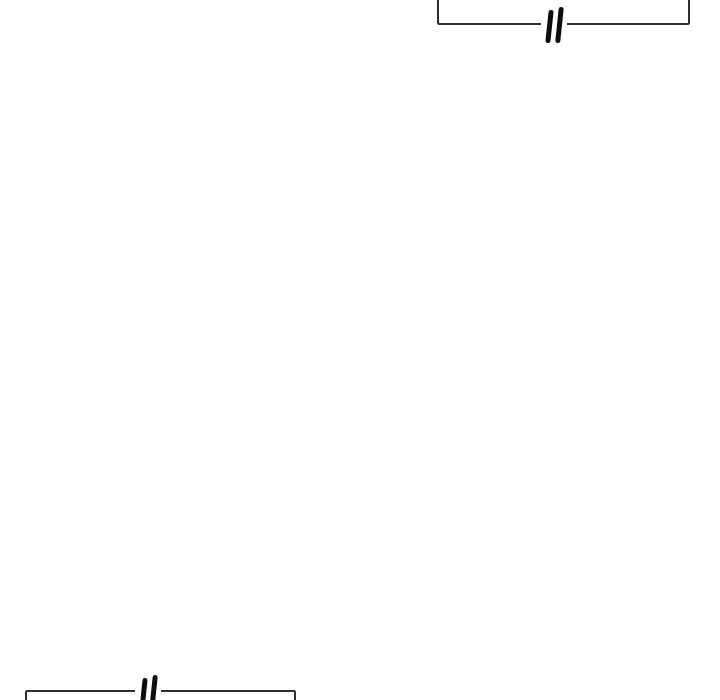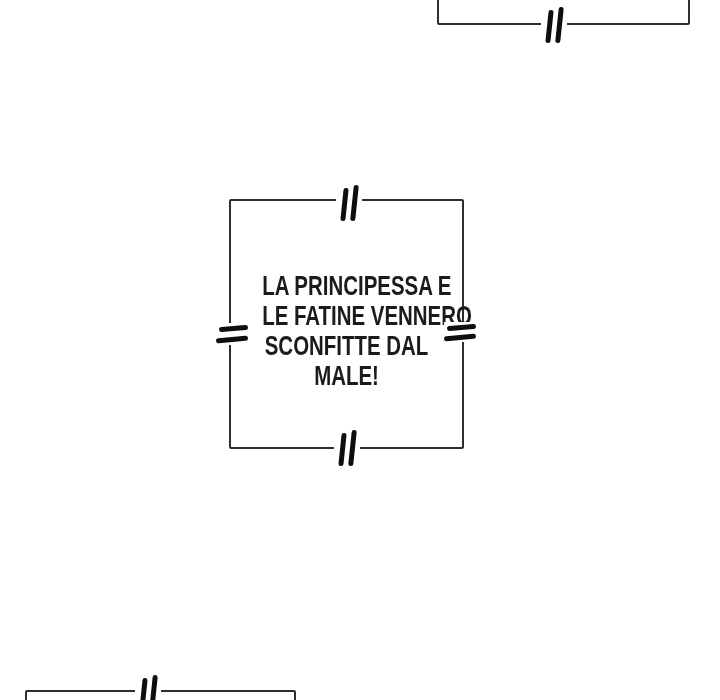--- a/index.html
+++ b/index.html
@@ -100,46 +100,20 @@
 
 <div class="comic-page">
 
   <div class="caption-box box-top-partial">
     <span class="ticks v bottom">
         <i></i>
         <i></i>
       </span>
   </div>
 
-  <div class="caption-box box-main">
-
-    <span class="ticks v top">
-        <i></i>
-        <i></i>
-      </span>
-    <span class="ticks v bottom">
-        <i></i>
-        <i></i>
-      </span>
-    <span class="ticks h left">
-        <i></i>
-        <i></i>
-      </span>
-    <span class="ticks h right">
-        <i></i>
-        <i></i>
-      </span>
-
-    <div class="caption-text">
-      <div>LA PRINCIPESSA E</div>
-      <div>LE FATINE VENNERO</div>
-      <div>SCONFITTE DAL</div>
-      <div>MALE!</div>
-    </div>
-  </div>
 
   <div class="caption-box box-bottom-partial">
     <span class="ticks v top">
         <i></i>
         <i></i>
       </span>
   </div>
 
 </div>
 

